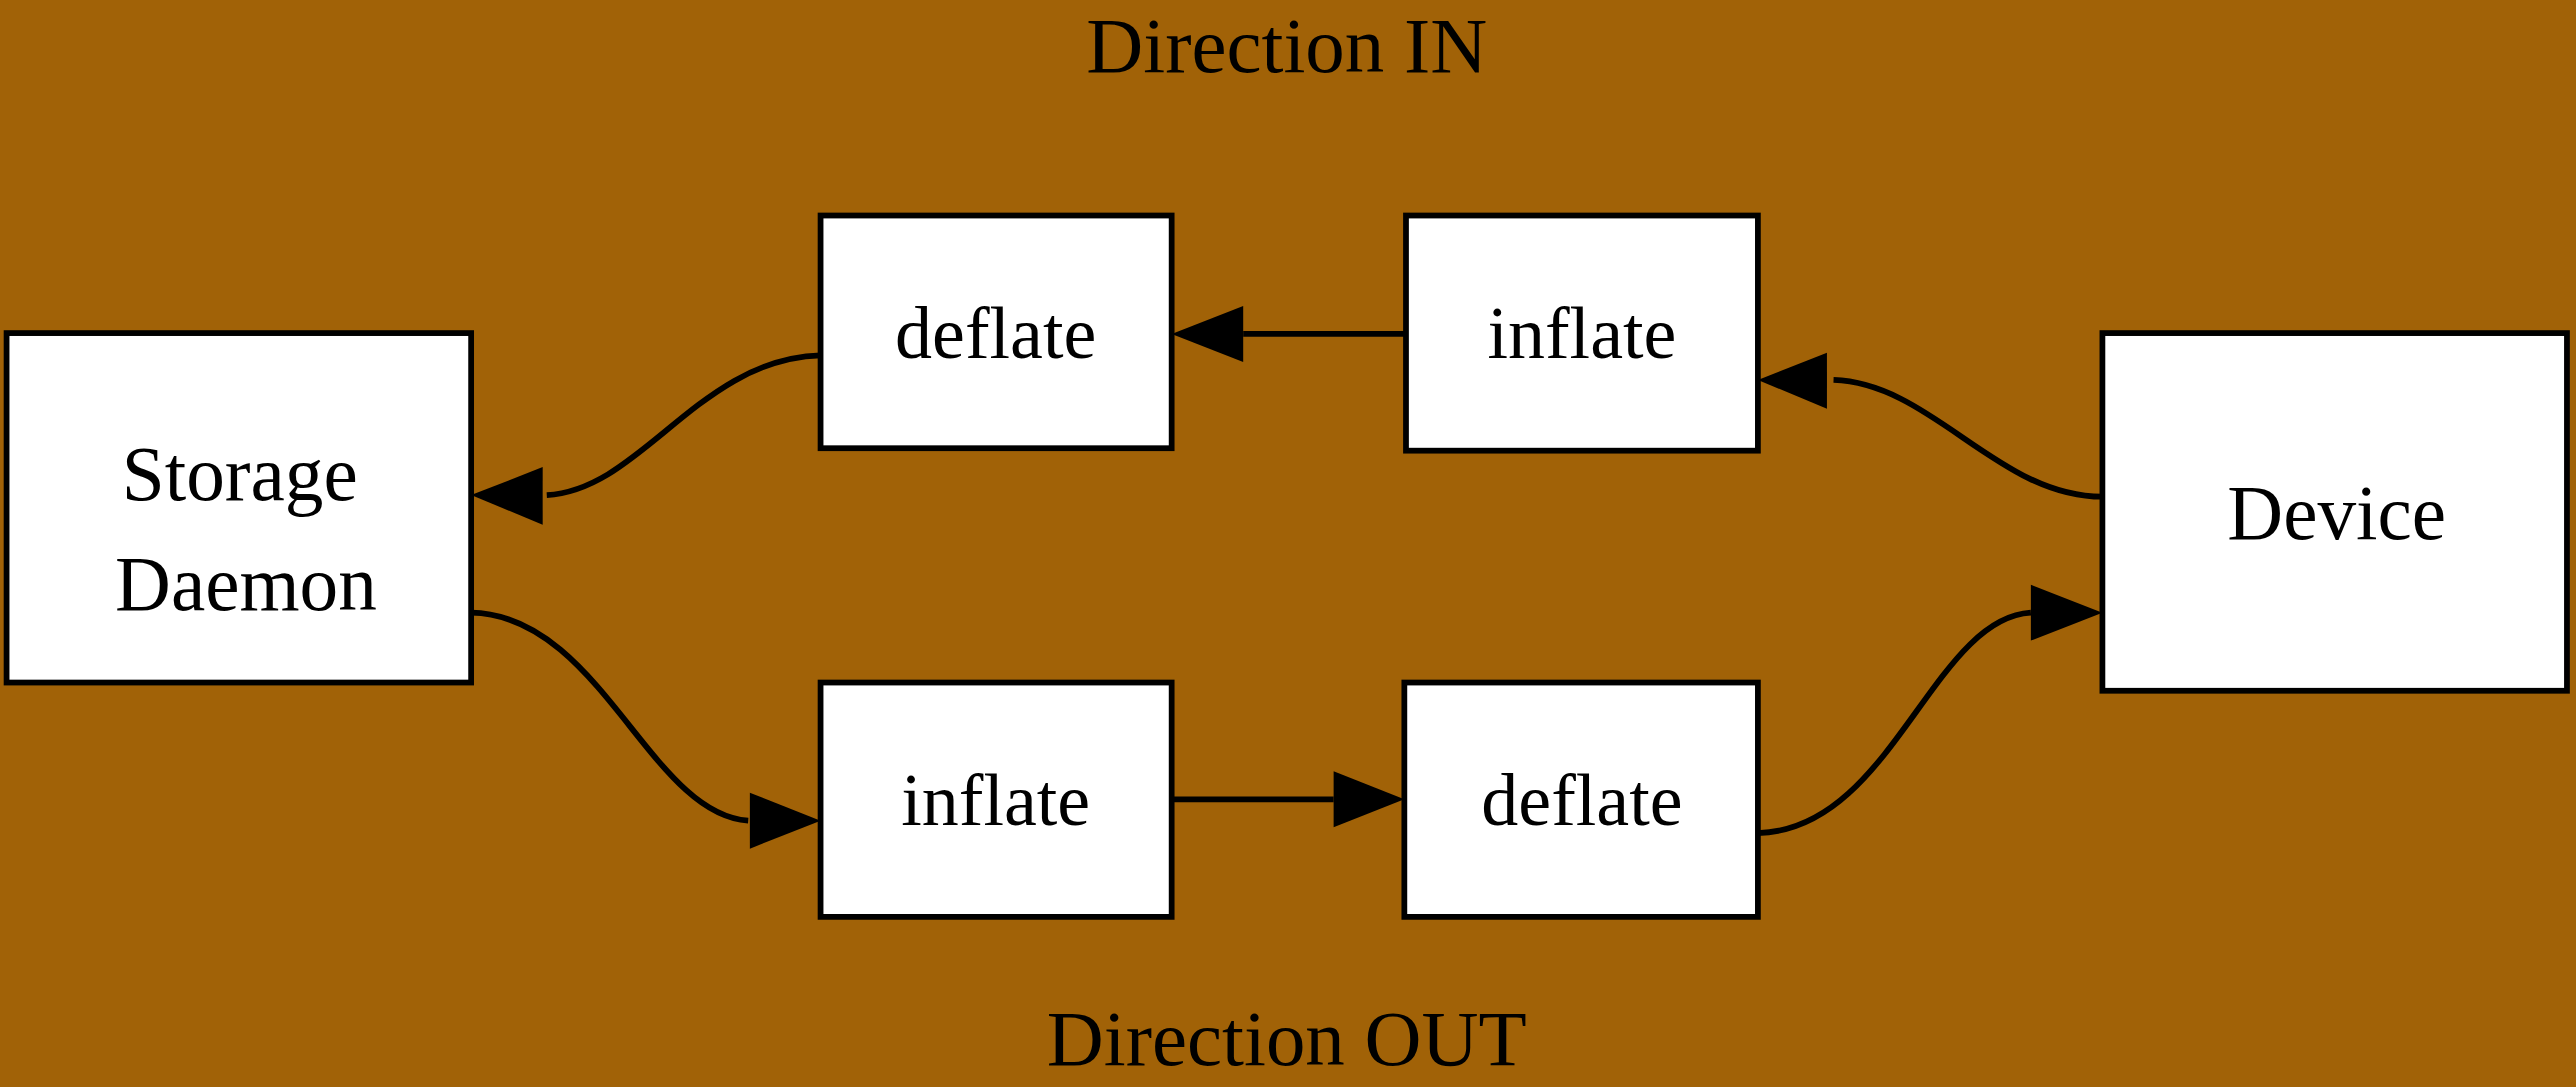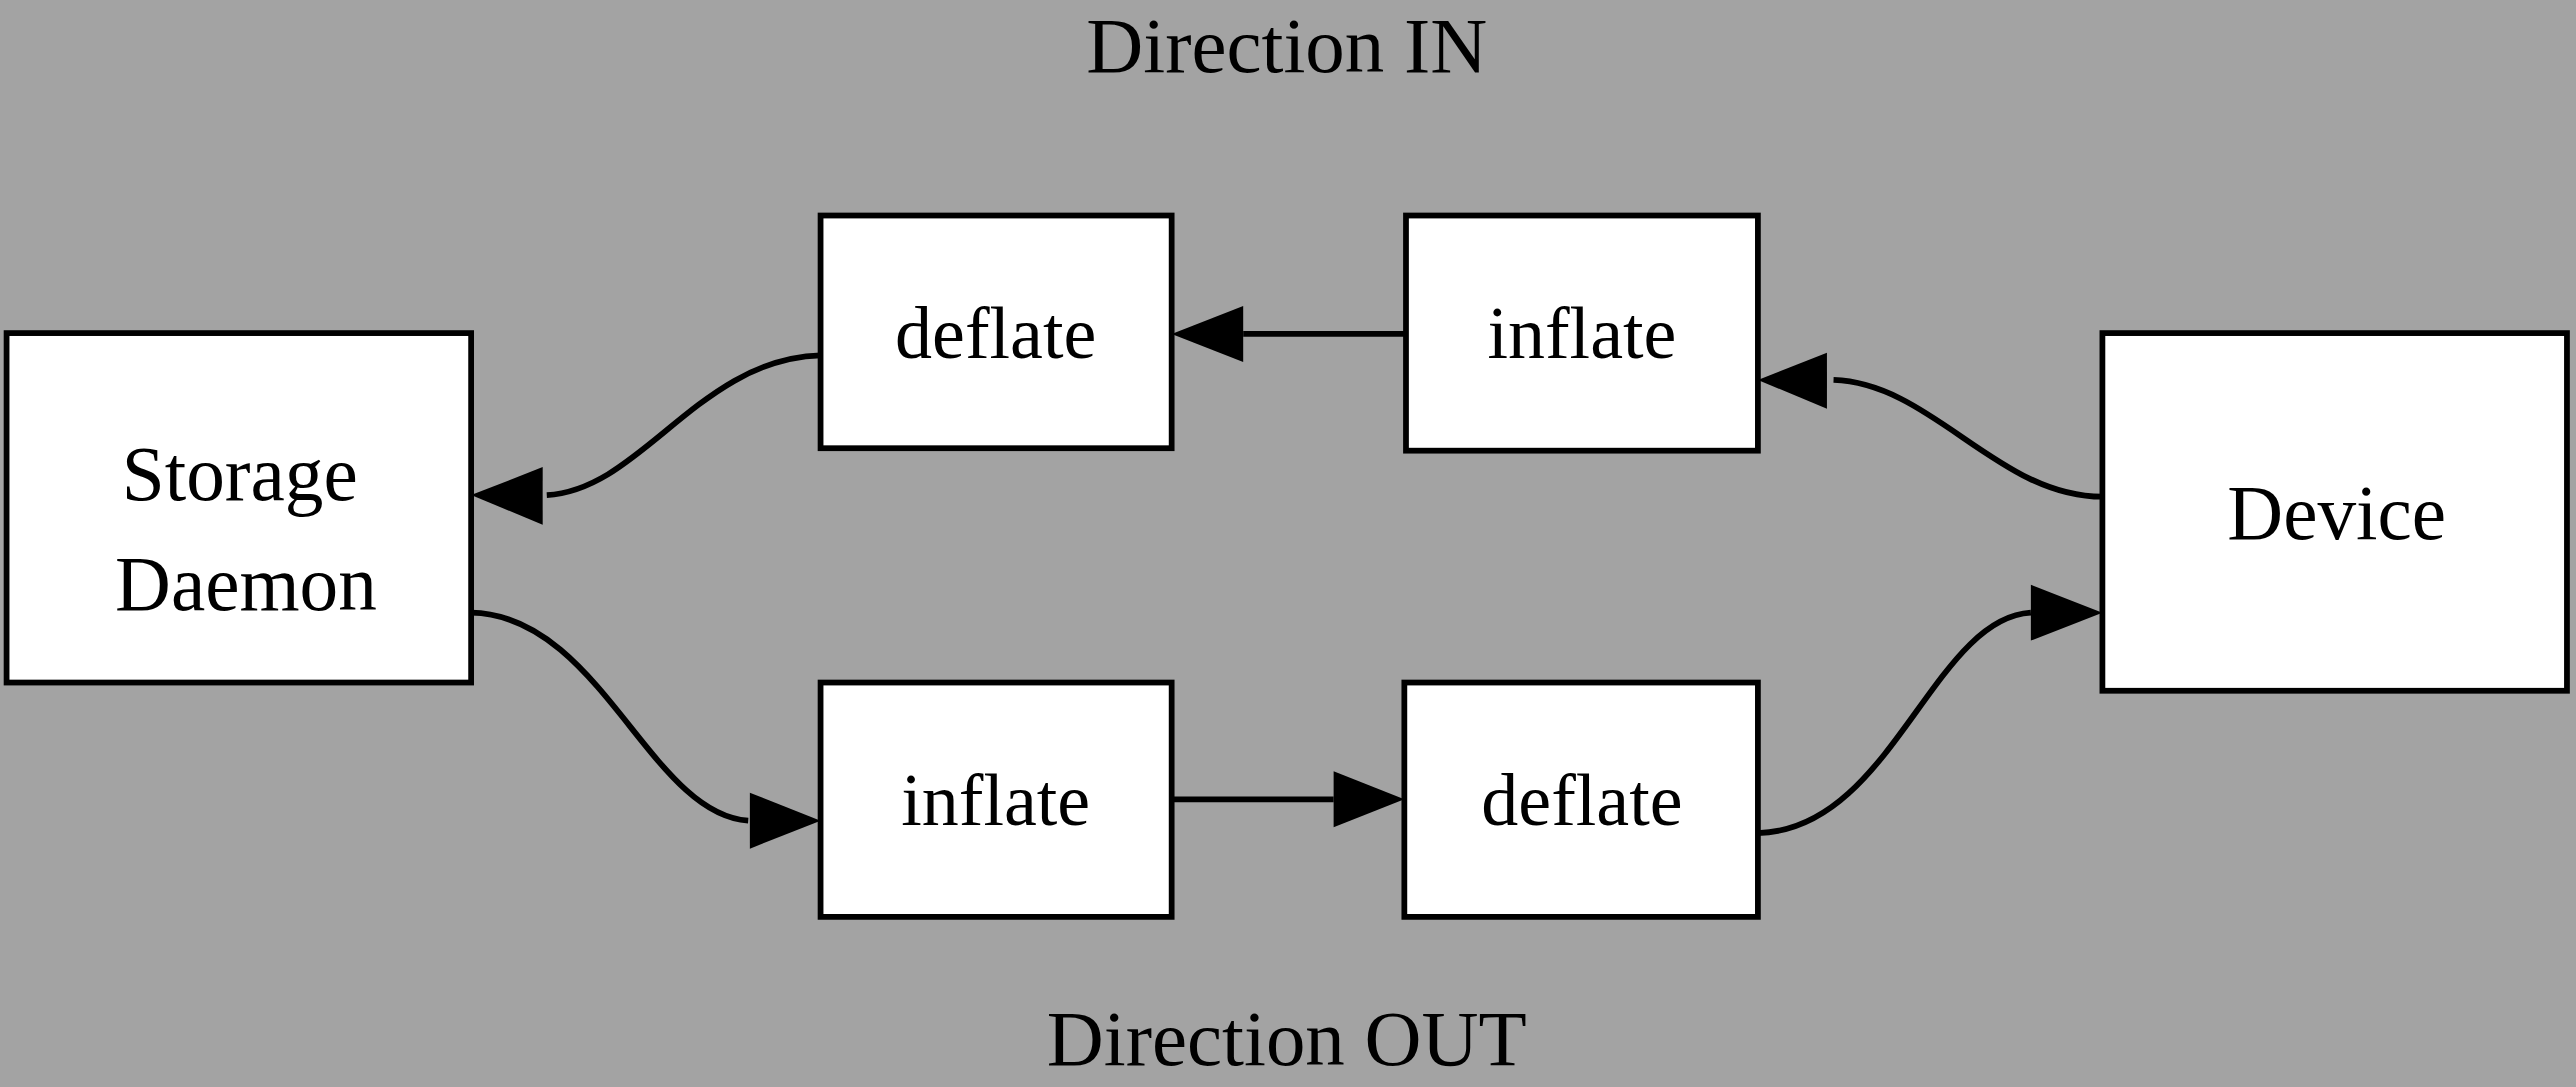--- a/index.html
+++ b/index.html
@@ -11,21 +11,21 @@
   body {
     width: 2576px;
     height: 1088px;
     overflow: hidden;
     font-family: "Liberation Serif", "DejaVu Serif", serif;
   }
   #diagram-root {
     position: relative;
     width: 2576px;
     height: 1088px;
-    background: #a3a3a3;
+    background: #a16207;
   }
   svg#flow-svg {
     position: absolute;
     top: 0;
     left: 0;
     width: 2576px;
     height: 1088px;
     display: block;
   }
   .node-box {

